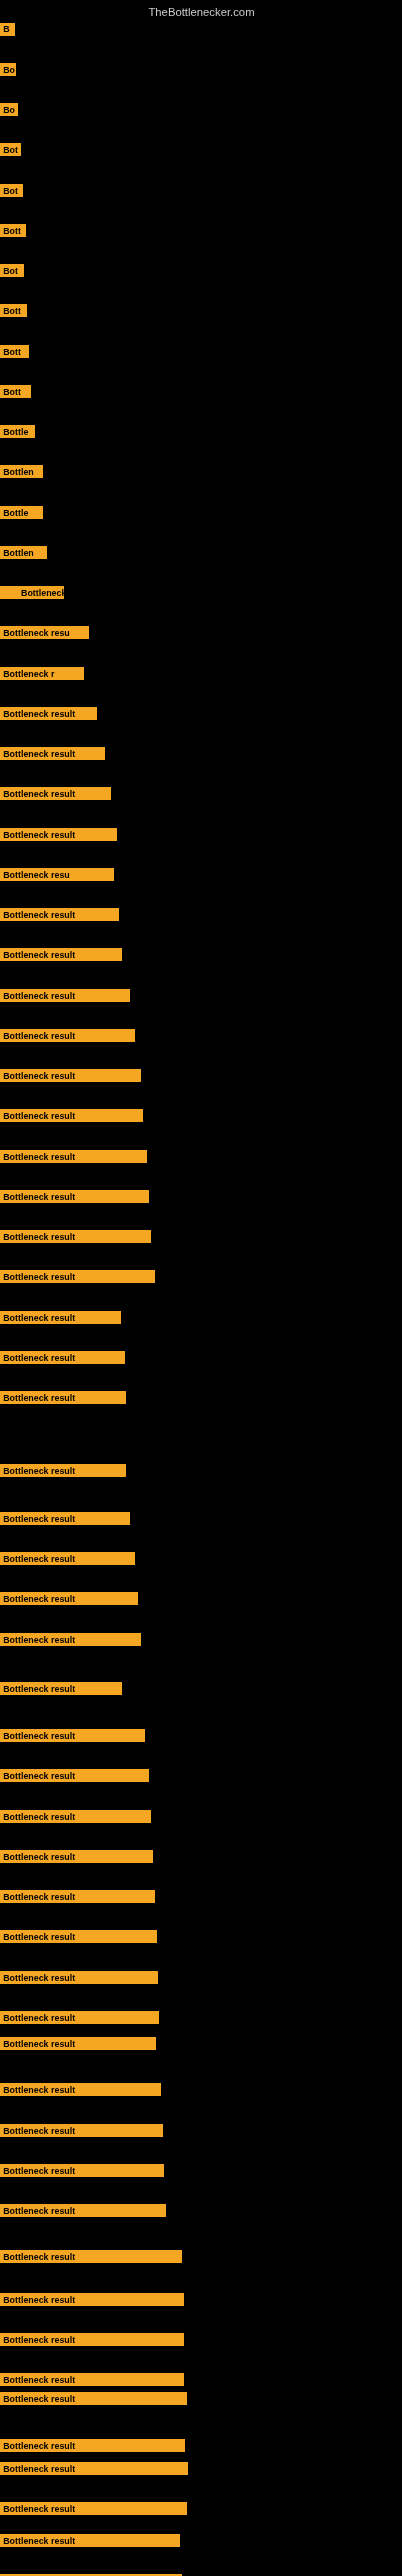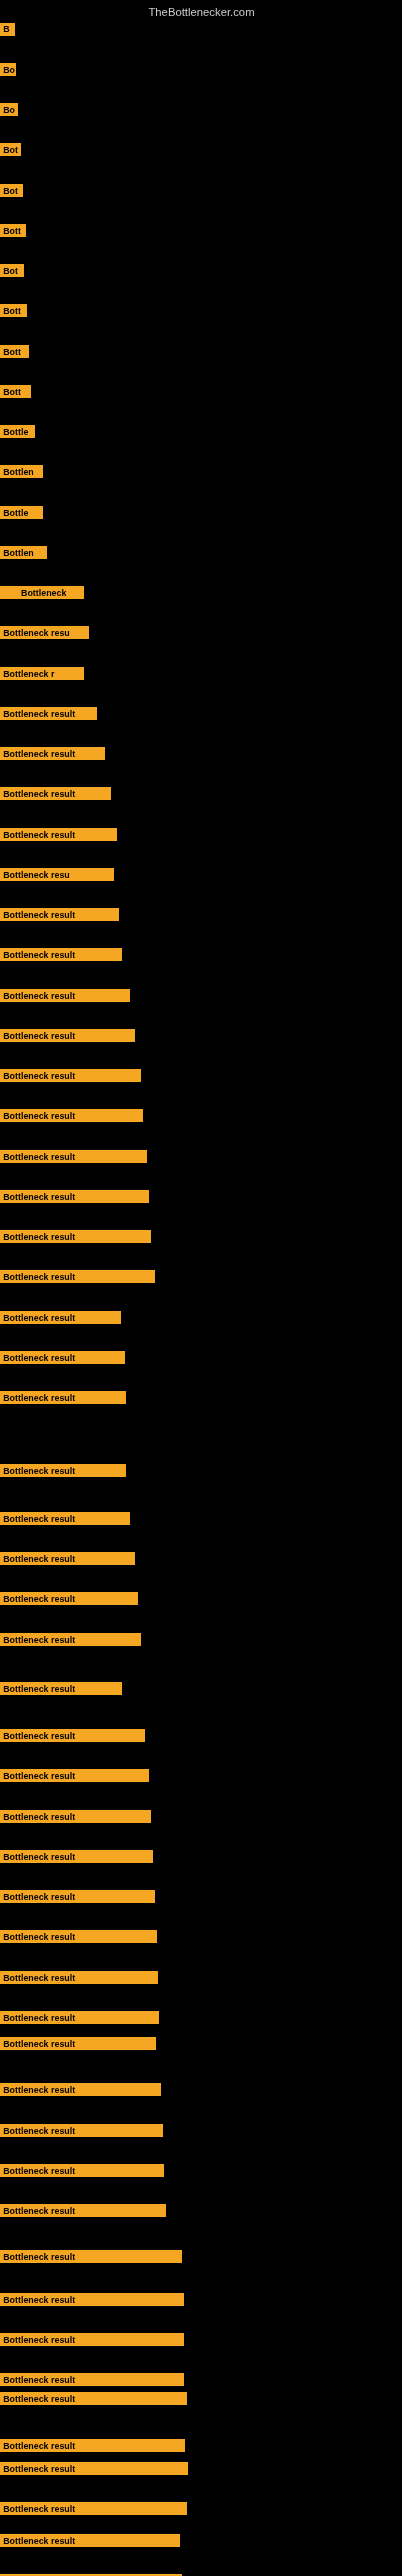--- a/index.html
+++ b/index.html
@@ -48,21 +48,21 @@
     <div class="bar-container" style="top: 184px; left: 0px;"><span class="bar-label" style="width: 22.5px;">Bot</span></div>
     <div class="bar-container" style="top: 224px; left: 0px;"><span class="bar-label" style="width: 26px;">Bott</span></div>
     <div class="bar-container" style="top: 264px; left: 0px;"><span class="bar-label" style="width: 24px;">Bot</span></div>
     <div class="bar-container" style="top: 304px; left: 0px;"><span class="bar-label" style="width: 27px;">Bott</span></div>
     <div class="bar-container" style="top: 345px; left: 0px;"><span class="bar-label" style="width: 29px;">Bott</span></div>
     <div class="bar-container" style="top: 385px; left: 0px;"><span class="bar-label" style="width: 31px;">Bott</span></div>
     <div class="bar-container" style="top: 425px; left: 0px;"><span class="bar-label" style="width: 35px;">Bottle</span></div>
     <div class="bar-container" style="top: 465px; left: 0px;"><span class="bar-label" style="width: 43px;">Bottlen</span></div>
     <div class="bar-container" style="top: 506px; left: 0px;"><span class="bar-label" style="width: 43px;">Bottle</span></div>
     <div class="bar-container" style="top: 546px; left: 0px;"><span class="bar-label" style="width: 47px;">Bottlen</span></div>
-    <div class="bar-container" style="top: 586px; left: 0px;"><span class="bar-label" style="width: 84px; padding-left: 21px;">Bottleneck</span></div>
+    <div class="bar-container" style="top: 586px; left: 0px;"><span class="bar-label" style="width: 64px; padding-left: 21px;">Bottleneck</span></div>
     <div class="bar-container" style="top: 626px; left: 0px;"><span class="bar-label" style="width: 89px;">Bottleneck resu</span></div>
     <div class="bar-container" style="top: 667px; left: 0px;"><span class="bar-label" style="width: 84px;">Bottleneck r</span></div>
     <div class="bar-container" style="top: 707px; left: 0px;"><span class="bar-label" style="width: 97px;">Bottleneck result</span></div>
     <div class="bar-container" style="top: 747px; left: 0px;"><span class="bar-label" style="width: 105px;">Bottleneck result</span></div>
     <div class="bar-container" style="top: 787px; left: 0px;"><span class="bar-label" style="width: 111px;">Bottleneck result</span></div>
     <div class="bar-container" style="top: 828px; left: 0px;"><span class="bar-label" style="width: 117px;">Bottleneck result</span></div>
     <div class="bar-container" style="top: 868px; left: 0px;"><span class="bar-label" style="width: 114px;">Bottleneck resu</span></div>
     <div class="bar-container" style="top: 908px; left: 0px;"><span class="bar-label" style="width: 119px;">Bottleneck result</span></div>
     <div class="bar-container" style="top: 948px; left: 0px;"><span class="bar-label" style="width: 122px;">Bottleneck result</span></div>
     <div class="bar-container" style="top: 989px; left: 0px;"><span class="bar-label" style="width: 130px;">Bottleneck result</span></div>

